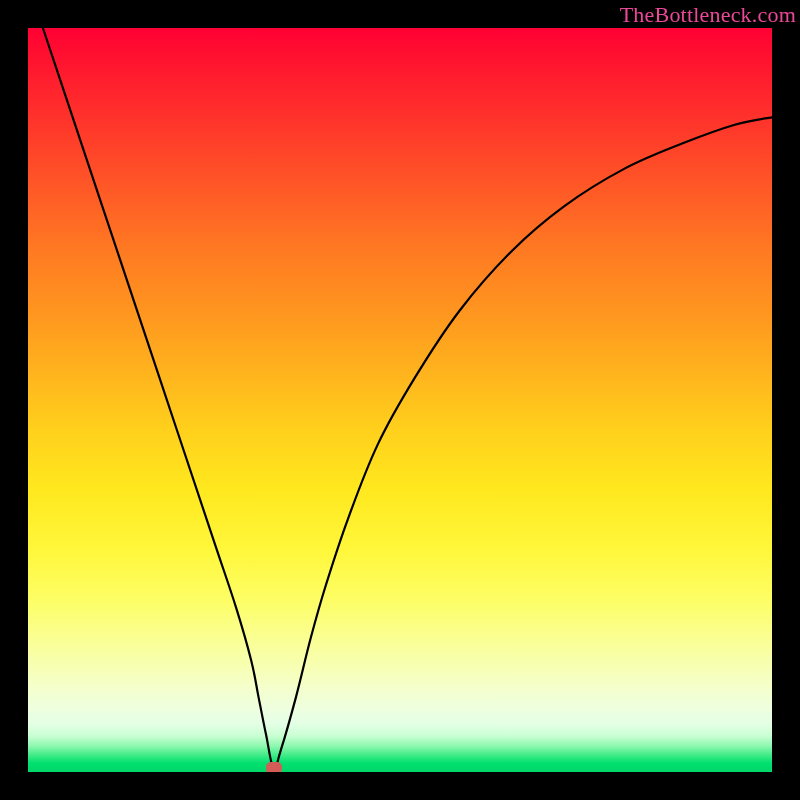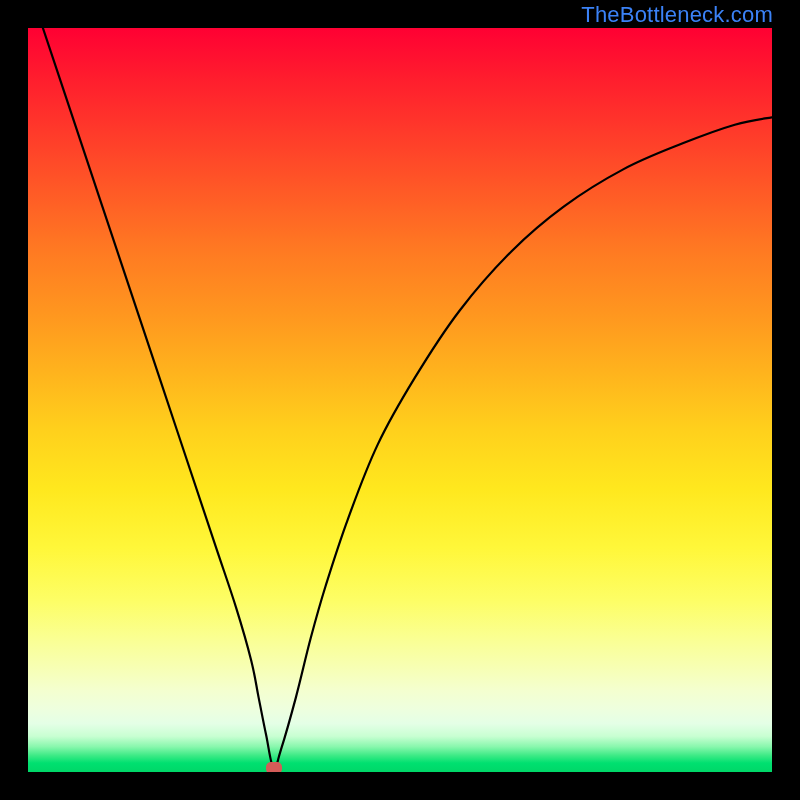--- a/index.html
+++ b/index.html
@@ -51,25 +51,26 @@
     position: absolute;
     width: 16px;
     height: 12px;
     border-radius: 5px;
     background: #d35c58;
     transform: translate(-50%, -50%);
   }
   .watermark {
     position: absolute;
     top: 2px;
-    right: 27px;
-    color: #3b82f6;
+    right: 4px;
+    color: #ec4899;
     font-size: 22px;
     letter-spacing: 0.2px;
     font-weight: 500;
+    font-family: Liberation Serif, serif;
   }
 </style>
 </head>
 <body>
 
 <div class="chart-container">
   <div class="plot-area">
     <div class="gradient-bg"></div>
     <svg class="curve-layer" width="744" height="744" viewBox="0 0 744 744" preserveAspectRatio="none">
       <path id="curve-path" fill="none" stroke="#000" stroke-width="2.2" stroke-linejoin="round" stroke-linecap="round" d="M 14.88 0 C 18.90 12.05, 26.49 34.82, 37.20 66.96 C 47.91 99.10, 61.01 138.38, 74.40 178.56 C 87.79 218.74, 98.21 249.98, 111.60 290.16 C 124.99 330.34, 135.41 361.58, 148.80 401.76 C 162.19 441.94, 175.29 481.22, 186.00 513.36 C 196.71 545.50, 201.62 558.89, 208.32 580.32 C 215.02 601.75, 219.18 616.33, 223.20 632.40 C 227.22 648.47, 227.96 656.21, 230.64 669.60 C 233.32 682.99, 235.40 694.08, 238.08 706.80 C 240.76 719.52, 242.84 737.60, 245.52 740.28 C 248.20 742.96, 248.94 734.40, 252.96 721.68 C 256.98 708.96, 262.48 689.69, 267.84 669.60 C 273.20 649.51, 277.36 630.17, 282.72 610.08 C 288.08 589.99, 290.90 579.43, 297.60 558.00 C 304.30 536.57, 310.55 516.48, 319.92 491.04 C 329.29 465.60, 337.63 442.08, 349.68 416.64 C 361.73 391.20, 372.15 373.79, 386.88 349.68 C 401.61 325.57, 414.11 305.49, 431.52 282.72 C 448.93 259.95, 464.85 241.95, 483.60 223.20 C 502.35 204.45, 515.59 193.29, 535.68 178.56 C 555.77 163.83, 573.77 152.74, 595.20 141.36 C 616.63 129.98, 634.63 123.36, 654.72 115.32 C 674.81 107.28, 690.73 101.41, 706.80 96.72 C 722.87 92.03, 737.30 90.62, 744.00 89.28"></path>

